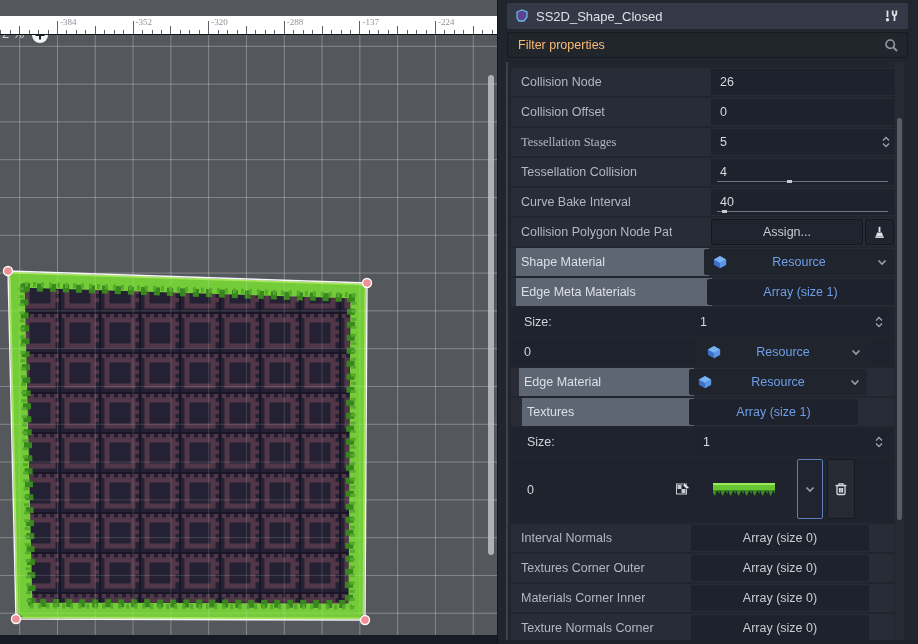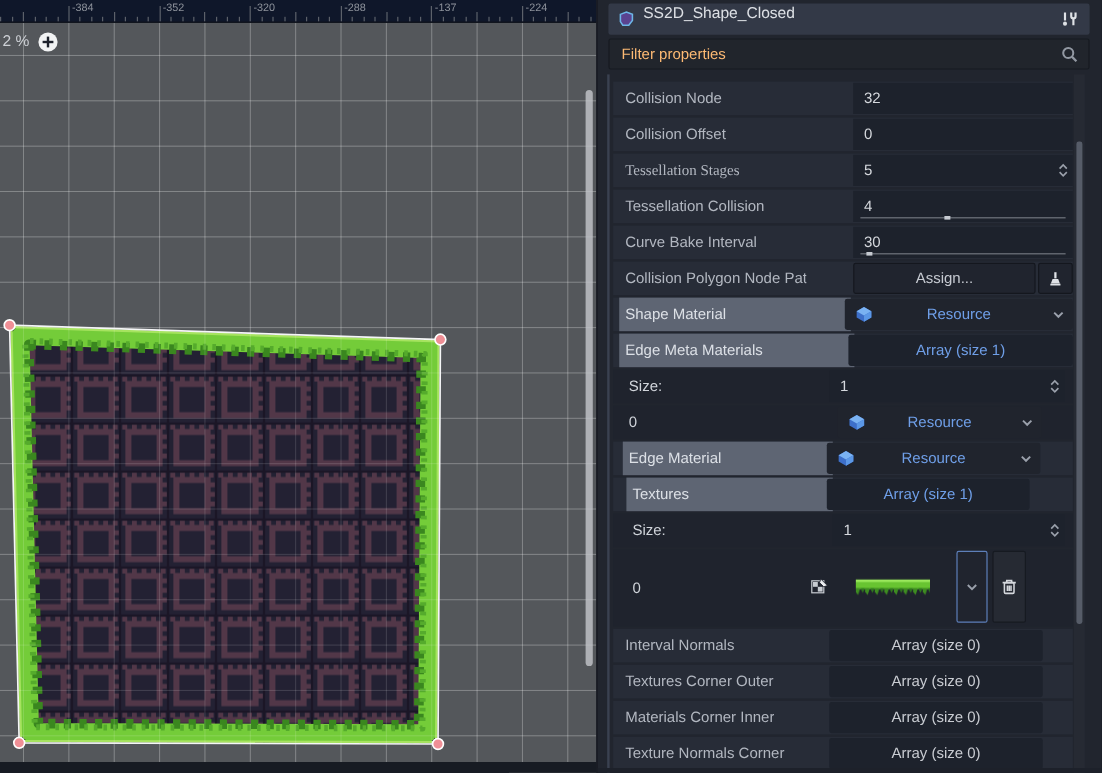--- a/index.html
+++ b/index.html
@@ -3,22 +3,22 @@
 <meta charset="utf-8">
 <style>
   html,body{margin:0;padding:0;background:#14171e;}
   #stage{position:relative;width:918px;height:644px;overflow:hidden;
          background:#21252e;font-family:"Liberation Sans",sans-serif;
          -webkit-font-smoothing:antialiased;color:#c7cbd3;}
   .abs{position:absolute;}
 
   
   #viewport{left:0;top:0;width:497px;height:644px;background:#54575b;}
-  #ruler{left:0;top:0;width:497px;height:18px;background:#0f172a;
-         border-bottom:1px solid #10131a;overflow:hidden;}
+  #ruler{left:0;top:16px;width:497px;height:18px;background:#ffffff;
+         border-bottom:1px solid #10131a;overflow:hidden;font-family:Liberation Serif, serif;}
   .tick{position:absolute;bottom:0;width:1px;background:#5c616a;}
   .tick-label{position:absolute;top:1px;font-size:9px;color:#8d929b;white-space:nowrap;}
   #canvas{left:0;top:18px;width:497px;height:617px;
     background-color:#54575b;
     background-image:
       linear-gradient(to right, rgba(255,255,255,0.16) 0 1px, transparent 1px),
       linear-gradient(to bottom, rgba(255,255,255,0.16) 0 1px, transparent 1px);
     background-size:37.8px 37.8px;background-position:19.2px 27.8px;}
   #grid-overlay{left:0;top:0;width:497px;height:617px;pointer-events:none;
     background-image:
@@ -27,21 +27,21 @@
     background-size:37.8px 37.8px;background-position:19.2px 27.8px;}
   #zoom-label{left:2px;top:8px;font-size:13px;color:#cdd0d5;}
   #vp-bottom{left:0;top:635px;width:497px;height:9px;background:#171b23;}
   #vp-scroll{left:488px;top:75px;width:6px;height:480px;border-radius:3px;
              background:rgba(196,199,204,0.8);}
 
   
   #inspector{left:497px;top:0;width:421px;height:644px;background:#21252e;
              border-left:1px solid #14171e;font-size:12.5px;}
   #insp-header{left:9px;top:3px;width:401px;height:26px;background:#333947;
-               border-radius:2px;display:flex;padding:0;}
+               border-radius:2px;display:flex;align-items:center;padding:0;}
   #insp-title{margin-left:6px;color:#dde0e5;font-size:13px;}
   #filter-box{left:9px;top:32px;width:399px;height:24px;background:#21252c;
               border:1px solid #161a21;border-radius:2px;display:flex;align-items:center;}
   #filter-text{margin-left:10px;color:#fdba74;}
   #insp-rows{left:13px;top:62px;width:383px;height:582px;}
   #insp-rows::before{content:"";position:absolute;left:-5px;top:0;width:2px;height:100%;
                      background:#3a4150;}
   #insp-scroll-track{left:397px;top:62px;width:9px;height:582px;background:#262a33;}
   #insp-scroll-thumb{left:2px;top:56px;width:5px;height:402px;border-radius:2px;background:#565c68;}
   #insp-bottom{left:0px;top:640px;width:421px;height:4px;background:#1d212a;}
@@ -221,21 +221,21 @@
           <circle cx="6.2" cy="6.2" r="4.2" fill="none" stroke="#9298a2" stroke-width="1.7"></circle>
           <line x1="9.4" y1="9.4" x2="13" y2="13" stroke="#9298a2" stroke-width="1.9"></line>
         </svg>
       </span>
     </div>
 
     <div id="insp-rows" class="abs">
         <div class="row" style="top: 6px; height: 28px;">
           <div class="lbl" style="left:5px;">Collision Node</div>
           <div class="field" style="left:200px;width:183px">
-          <span class="val">32</span>
+          <span class="val">26</span>
           </div>
         </div>
         <div class="row" style="top: 36px; height: 28px;">
           <div class="lbl" style="left:5px;">Collision Offset</div>
           <div class="field" style="left:200px;width:183px">
           <span class="val">0</span>
           </div>
         </div>
         <div class="row" style="top: 66px; height: 28px;">
           <div class="lbl" style="left:5px;font-family:Liberation Serif, serif;">Tessellation Stages</div>
@@ -253,21 +253,21 @@
           <div class="lbl" style="left:5px;">Tessellation Collision</div>
           <div class="field" style="left:200px;width:183px">
           <span class="val">4</span>
             <div class="slider-line"></div>
                  <div class="slider-grab" style="left:76px"></div>
           </div>
         </div>
         <div class="row" style="top: 126px; height: 28px;">
           <div class="lbl" style="left:5px;">Curve Bake Interval</div>
           <div class="field" style="left:200px;width:183px">
-          <span class="val">30</span>
+          <span class="val">40</span>
             <div class="slider-line"></div>
                  <div class="slider-grab" style="left:11px"></div>
           </div>
         </div>
         <div class="row" style="top: 156px; height: 28px;">
           <div class="lbl" style="left:5px;">Collision Polygon Node Pat</div>
           <div class="btn" style="left:200px;width:152px">
           <span>Assign...</span>
           </div>
         <div class="btn icon" style="left:354px;width:29px">

